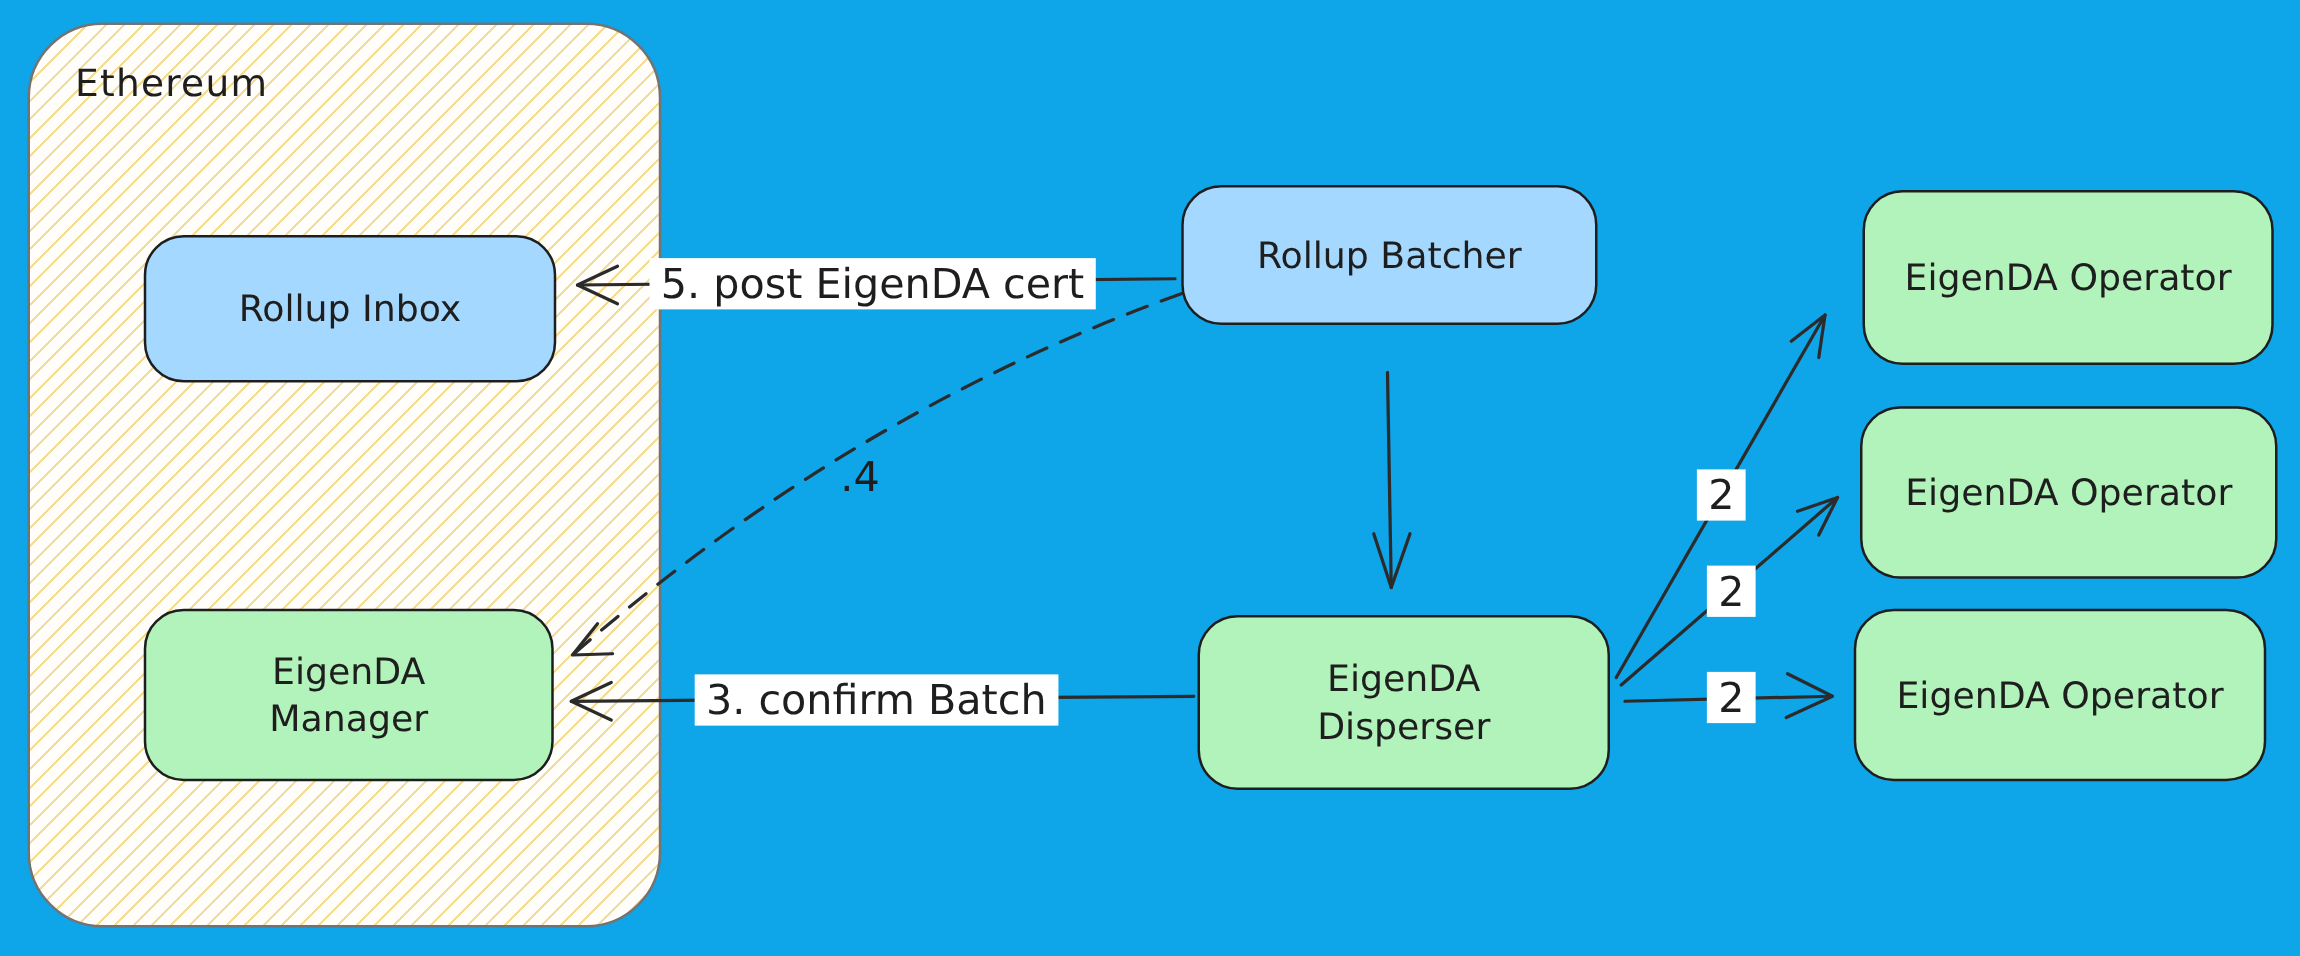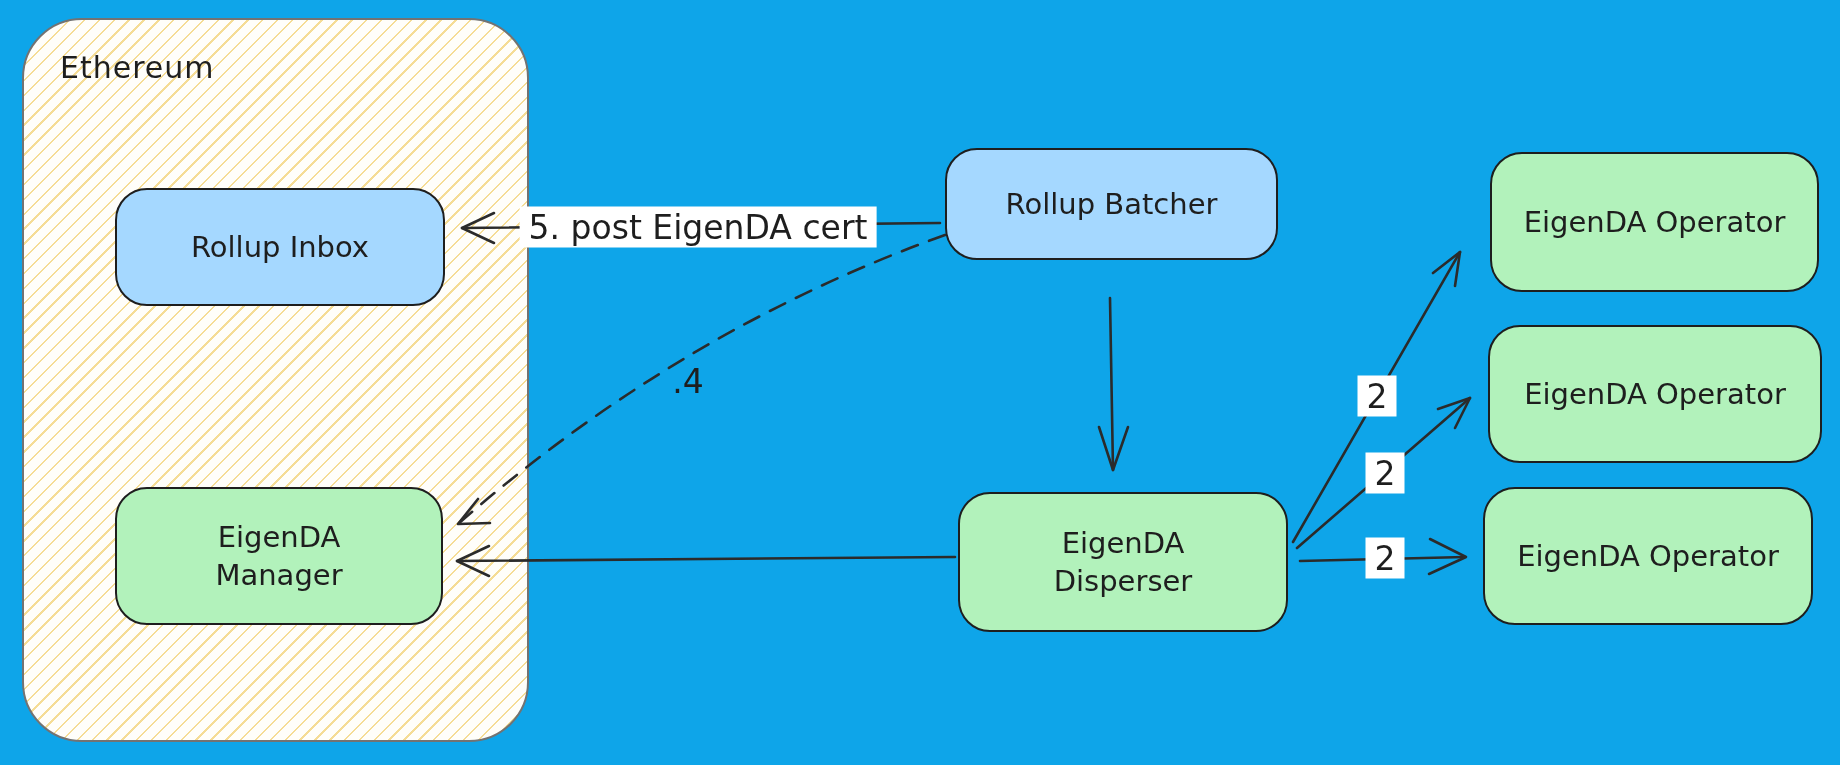--- a/index.html
+++ b/index.html
@@ -147,20 +147,21 @@
 
   <div class="node green n-op3">
     <span>EigenDA Operator</span>
   </div>
 
   <span class="edge-label bg l-post">5. post EigenDA cert</span>
 
   <span class="edge-label l-dash4">.4</span>
 
 
+  <span class="edge-label bg l-confirm">3. confirm Batch</span>
 
   <span class="edge-label bg l-2a">2</span>
 
   <span class="edge-label bg l-2b">2</span>
 
   <span class="edge-label bg l-2c">2</span>
 
 </div>
 
 </body></html>

